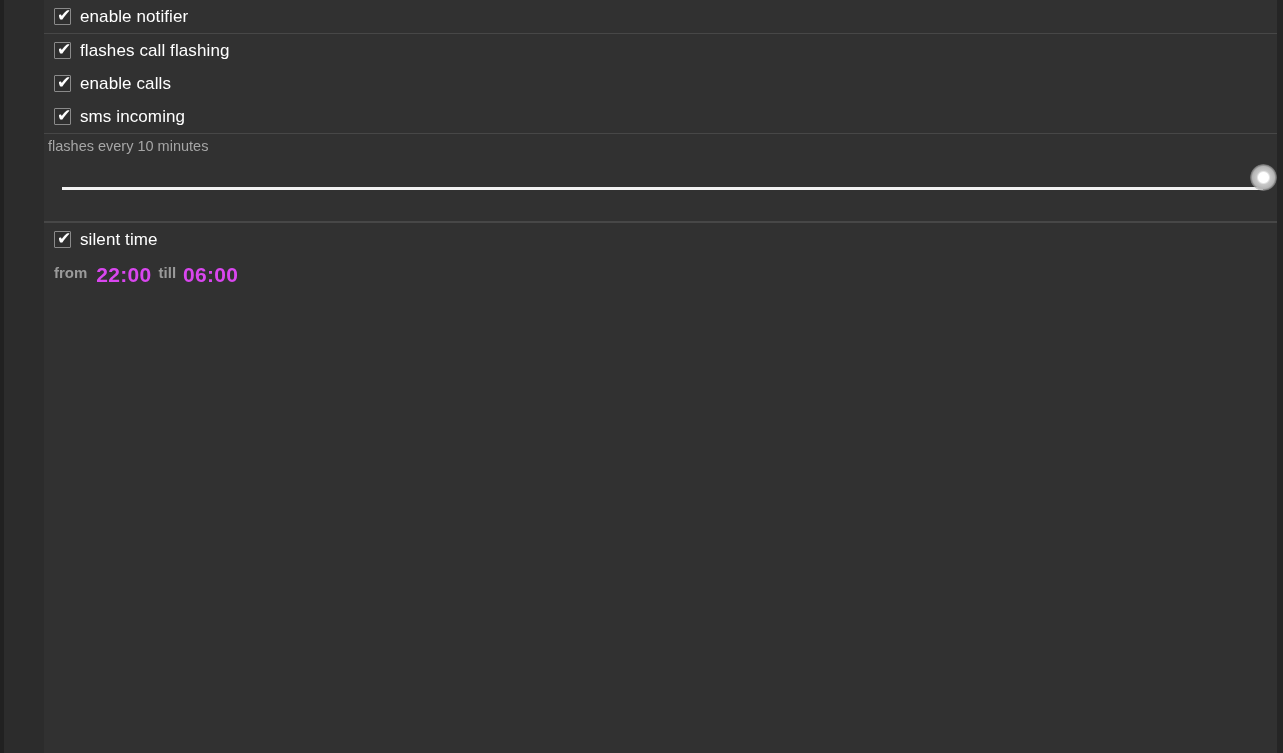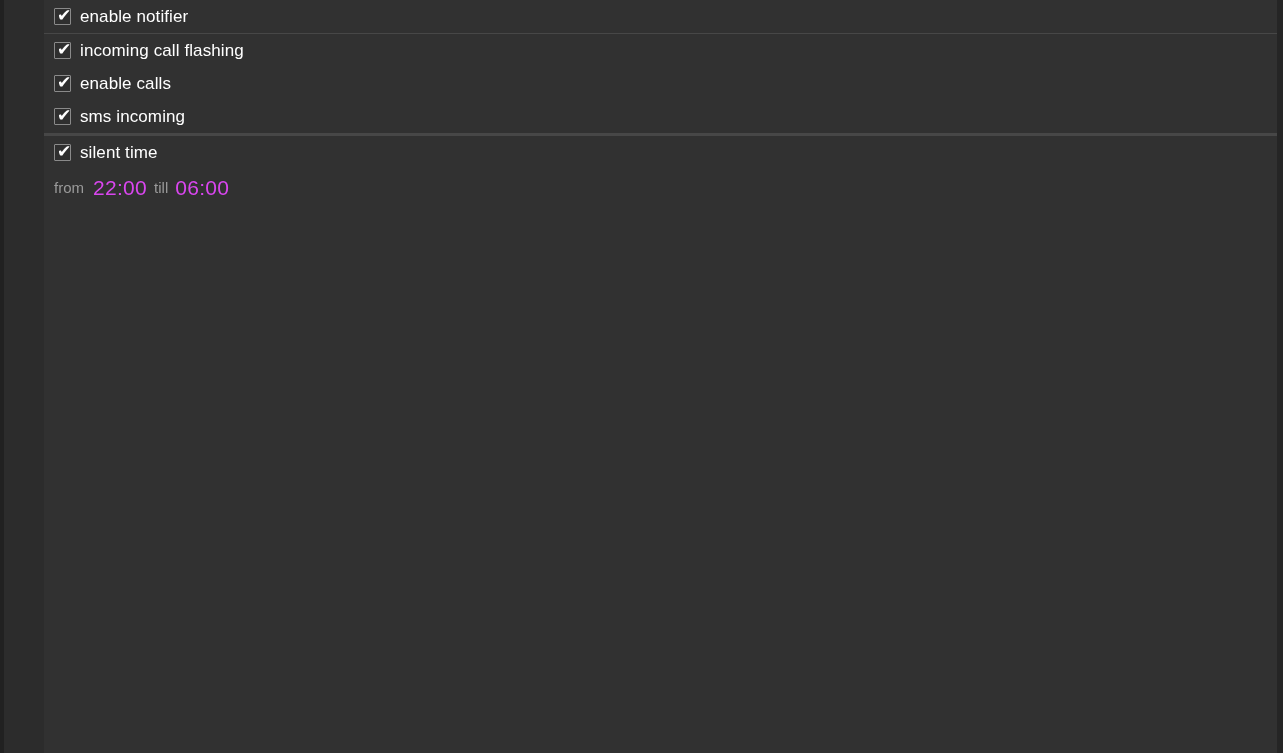--- a/index.html
+++ b/index.html
@@ -168,22 +168,23 @@
   }
 
   
   .silent-block {
     padding-left: 0;
   }
   .time-line {
     padding-left: 10px;
     padding-top: 8px;
     display: flex;
-    align-items: center;
+    align-items: flex-start;
     white-space: nowrap;
+    font-weight: bold;
   }
   .tword {
     color: #9a9a9a;
     font-size: 15px;
     line-height: 18px;
   }
   .tval {
     color: #d946ef;
     font-size: 21px;
     line-height: 22px;
@@ -212,39 +213,46 @@
       </span>
       <span class="check-label">enable notifier</span>
     </div>
 
     <div class="sep"></div>
 
     <div class="check-row">
       <span class="cbox">
         <span class="tick">✔</span>
       </span>
-      <span class="check-label">incoming call flashing</span>
+      <span class="check-label">flashes call flashing</span>
     </div>
 
     <div class="check-row">
       <span class="cbox">
         <span class="tick">✔</span>
       </span>
       <span class="check-label">enable calls</span>
     </div>
 
     <div class="check-row">
       <span class="cbox">
         <span class="tick">✔</span>
       </span>
       <span class="check-label">sms incoming</span>
     </div>
 
     <div class="sep"></div>
 
+    <div class="slider-block">
+      <div class="slider-caption">flashes every 10 minutes</div>
+      <div class="slider-wrap">
+        <div class="slider-track"></div>
+        <div class="slider-thumb" id="thumb0" style="left: 1219px;"></div>
+      </div>
+    </div>
 
     <div class="sep"></div>
 
 
     <div class="sep"></div>
 
     <div class="silent-block">
       <div class="check-row">
         <span class="cbox">
           <span class="tick">✔</span>

